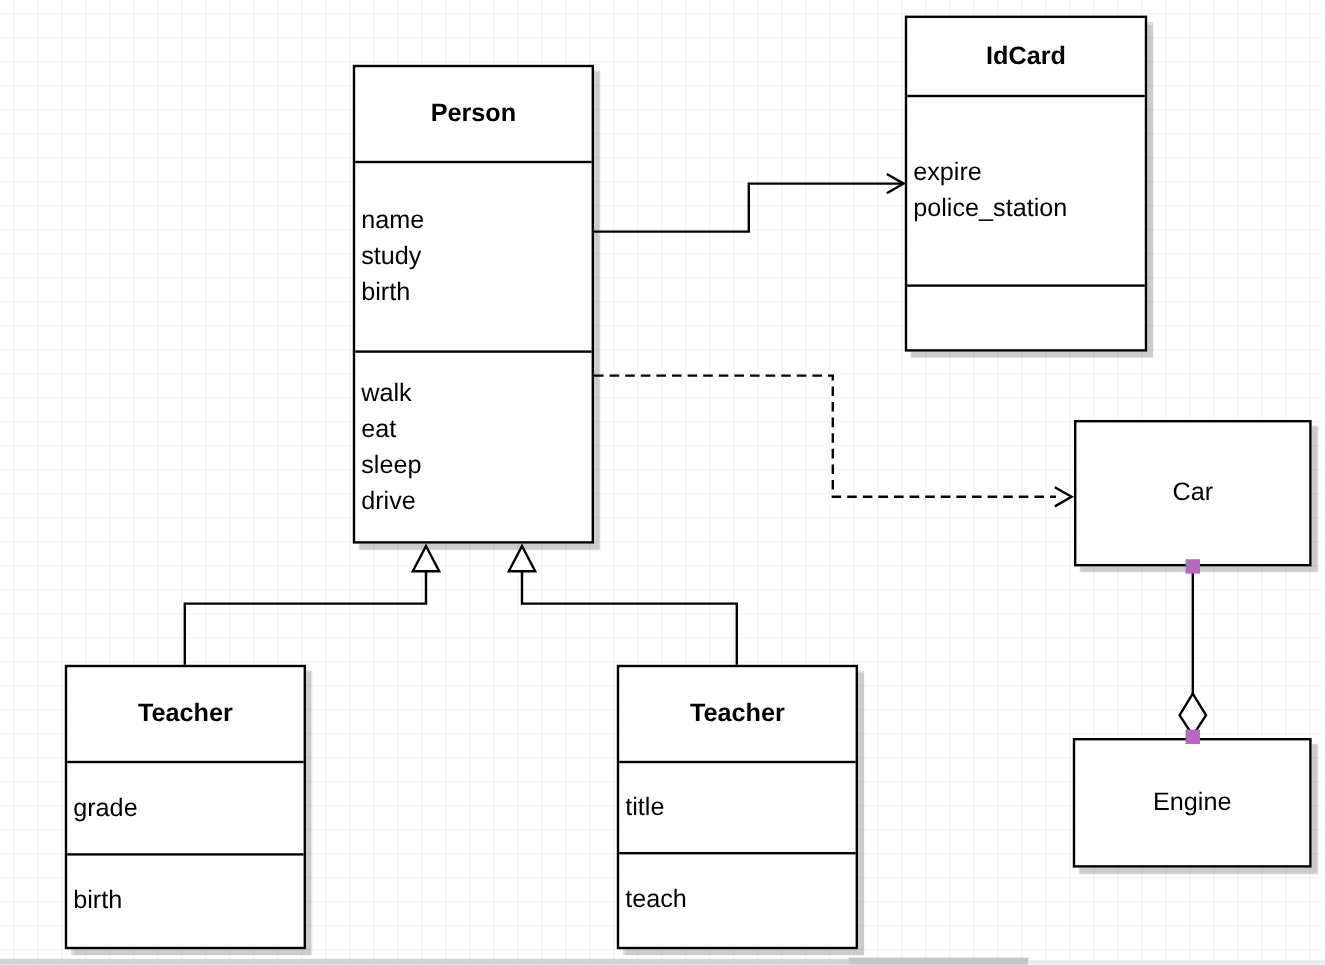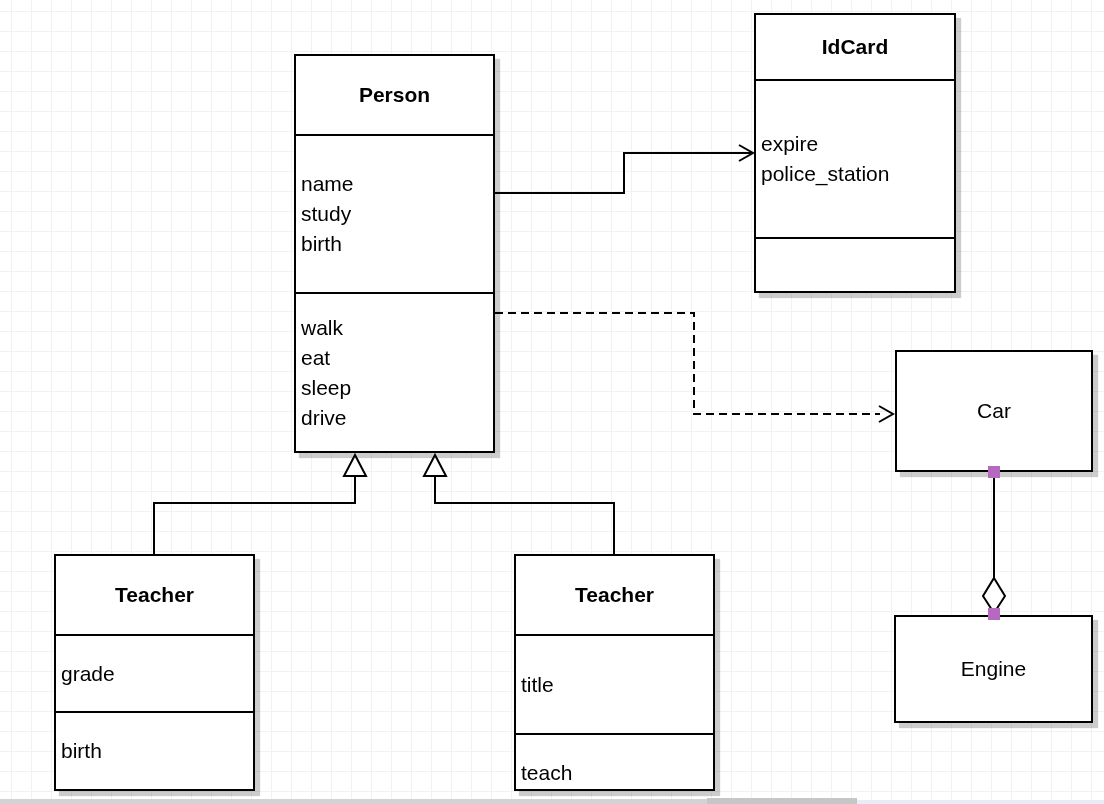--- a/index.html
+++ b/index.html
@@ -82,21 +82,21 @@
     <div class="c-sec" style="height:77px">
       <div>grade</div>
     </div>
     <div class="c-sec" style="height:78px">
       <div>birth</div>
     </div>
   </div>
 
   <div class="uml-class" style="left:514px;top:554px;width:201px;height:237px">
     <div class="c-title" style="height:78px">Teacher</div>
-    <div class="c-sec" style="height:99px">
+    <div class="c-sec" style="height:76px">
       <div>title</div>
     </div>
     <div class="c-sec" style="height:78px">
       <div>teach</div>
     </div>
   </div>
 
   <div class="uml-class" style="left:895px;top:350px;width:198px;height:122px">
     <div class="c-simple">Car</div>
   </div>

